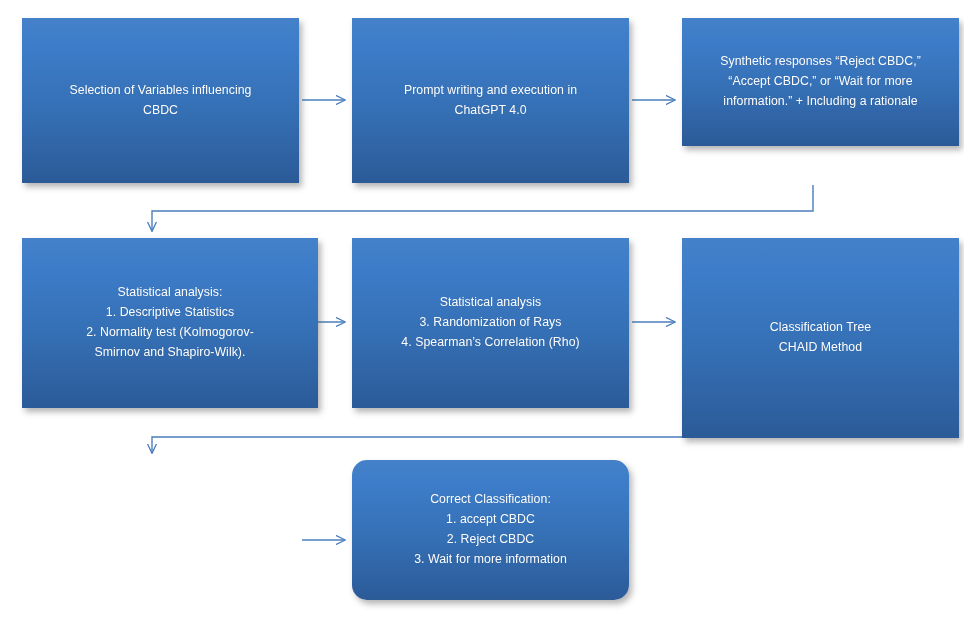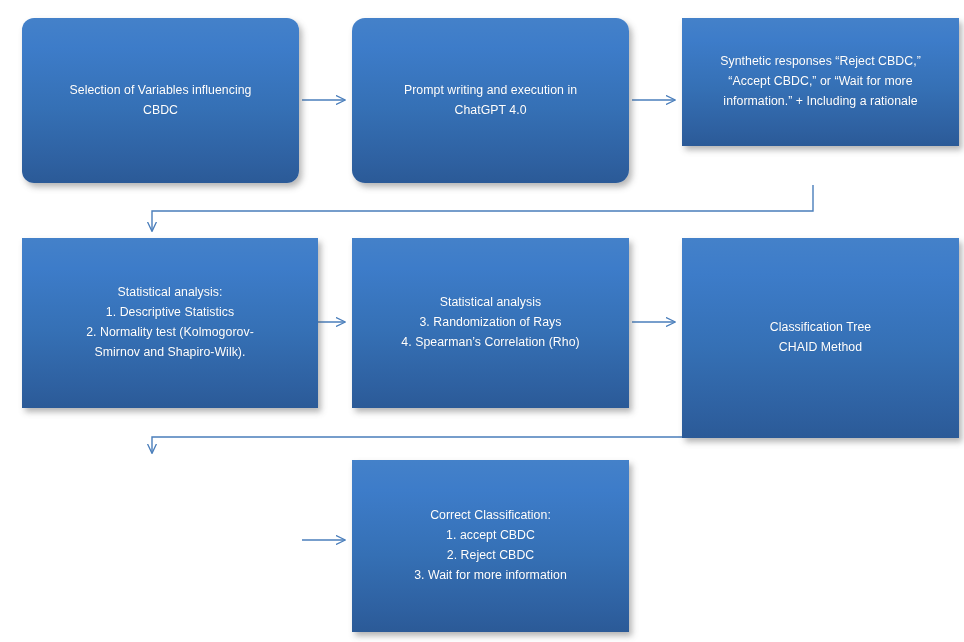--- a/index.html
+++ b/index.html
@@ -44,30 +44,30 @@
   }
   .node-text {
     width: 100%;
     font-size: 12.3px;
     line-height: 1.62;
     letter-spacing: 0.05px;
     white-space: pre-line;
     text-shadow: 0 0 1px rgba(0,0,0,0.15);
   }
   
-  #node-r1c1 { left: 22px;  top: 18px;  width: 277px; height: 165px; border-radius: 12px; }
-  #node-r1c2 { left: 352px; top: 18px;  width: 277px; height: 165px; border-radius: 13px; }
+  #node-r1c1 { left: 22px;  top: 18px;  width: 277px; height: 165px; }
+  #node-r1c2 { left: 352px; top: 18px;  width: 277px; height: 165px; }
   #node-r1c3 { left: 682px; top: 18px;  width: 277px; height: 128px; }
   
   #node-r2c1 { left: 22px;  top: 238px; width: 296px; height: 170px; }
   #node-r2c2 { left: 352px; top: 238px; width: 277px; height: 170px; }
   #node-r2c3 { left: 682px; top: 238px; width: 277px; height: 200px; }
   
   #node-r3c1 { left: 22px;  top: 460px; width: 277px; height: 172px; }
-  #node-r3c2 { left: 352px; top: 460px; width: 277px; height: 172px; }
+  #node-r3c2 { left: 352px; top: 460px; width: 277px; height: 140px; border-radius: 15px; }
 </style>
 </head>
 <body>
 
 <div id="canvas">
 
   <svg class="connector-layer" width="964" height="642" viewBox="0 0 964 642" xmlns="http://www.w3.org/2000/svg">
     <defs>
       <marker id="arrowOpen" viewBox="0 0 10 10" refX="9" refY="5" markerWidth="7" markerHeight="7" orient="auto-start-reverse">
         <path d="M 0 0.6 L 9.4 5 L 0 9.4" fill="none" stroke="#4a7ebb" stroke-width="1.3" stroke-linecap="round" stroke-linejoin="round"></path>

